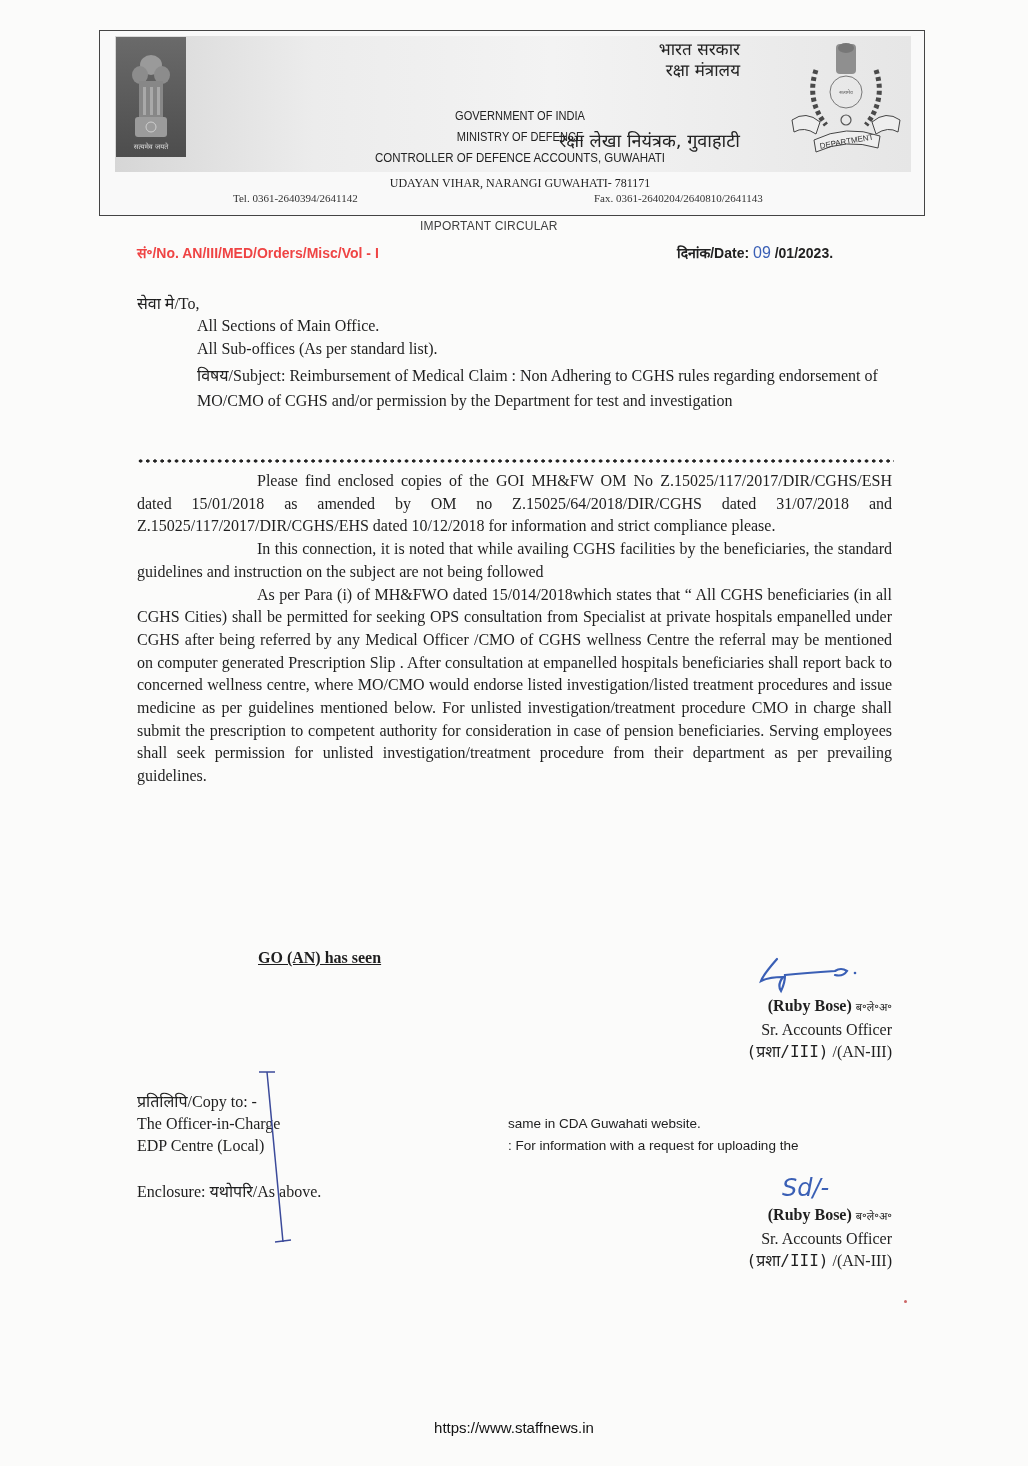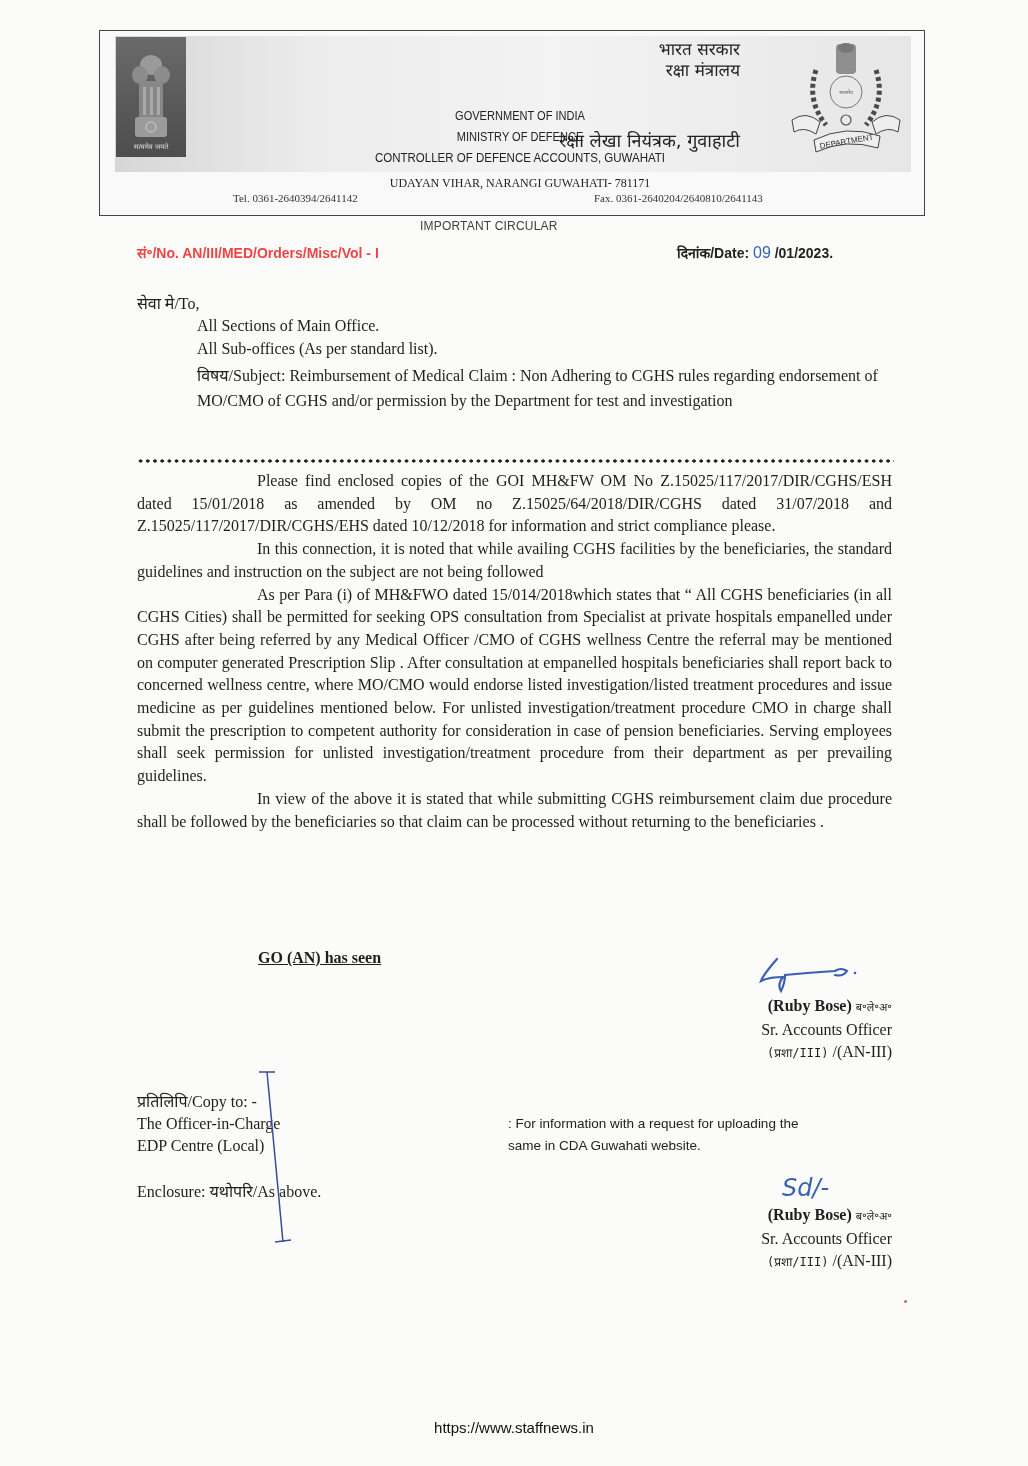--- a/index.html
+++ b/index.html
@@ -85,21 +85,21 @@
   .body-text .indent { text-indent: 120px; }
 
   .go-seen {
     left: 258px; top: 949px; font-size: 16px; font-weight: bold;
     text-decoration: underline;
   }
 
   .sig-block { right: 136px; text-align: right; font-size: 16px; line-height: 22px; }
   .sig-block .name { font-weight: bold; }
   .sig-block .hi { font-family: "DejaVu Sans", sans-serif; font-size: 11px; font-weight: normal; }
-  .sig-block .dept-hi { font-family: "DejaVu Sans Mono", monospace; font-size: 12px; }
+  .sig-block .dept-hi { font-family: "DejaVu Sans Mono", monospace; font-size: 16px; }
 
   .sig1-scribble { left: 755px; top: 955px; width: 110px; height: 40px; }
   .sd-mark { left: 782px; top: 1174px; font-family: "DejaVu Sans", sans-serif; color: #3a5fb5; font-size: 24px; font-style: italic; }
 
   .copy-block { left: 137px; font-size: 16px; line-height: 22px; }
   .copy-note { left: 508px; top: 1113px; font-family: "Liberation Sans", sans-serif; font-size: 13.5px; line-height: 22px; color: #222; }
 
   .strike-line { left: 255px; top: 1068px; width: 40px; height: 180px; }
 
   .footer-url {
@@ -165,43 +165,42 @@
 <div class="abs addr-line" style="top:317px">All Sections of Main Office.</div>
 <div class="abs addr-line" style="top:340px">All Sub-offices (As per standard list).</div>
 <div class="abs subj">विषय/Subject: Reimbursement of Medical Claim : Non Adhering to CGHS rules regarding endorsement of MO/CMO of CGHS and/or permission by the Department for test and investigation</div>
 
 <div class="abs dots"></div>
 
 <div class="abs body-text" style="top:470px">
   <p class="indent">Please find enclosed copies of the GOI MH&amp;FW OM No Z.15025/117/2017/DIR/CGHS/ESH dated 15/01/2018 as amended by OM no Z.15025/64/2018/DIR/CGHS dated 31/07/2018 and Z.15025/117/2017/DIR/CGHS/EHS dated 10/12/2018 for information  and strict compliance please.</p>
   <p class="indent">In this connection, it is noted that while availing CGHS facilities by the beneficiaries, the standard guidelines and instruction on the subject are not being followed</p>
   <p class="indent">As per Para (i) of MH&amp;FWO dated 15/014/2018which states that “ All CGHS beneficiaries (in all CGHS Cities) shall be permitted for seeking OPS consultation from Specialist at private hospitals empanelled under CGHS after being referred by any Medical Officer /CMO of CGHS wellness Centre the referral may be mentioned on computer generated Prescription Slip . After consultation at empanelled hospitals beneficiaries shall report back to concerned wellness centre, where MO/CMO would endorse listed investigation/listed treatment procedures and issue medicine as per guidelines mentioned below. For unlisted investigation/treatment procedure CMO in charge shall submit the prescription to competent authority for consideration in case of pension beneficiaries. Serving employees shall seek permission for unlisted investigation/treatment procedure from their department as per prevailing guidelines.</p>
-  <p class="indent">In view of the above it is stated that while submitting CGHS reimbursement claim due procedure shall be followed by the beneficiaries so that claim can be processed without returning to the beneficiaries .</p>
 </div>
 
 <div class="abs go-seen">GO (AN) has seen</div>
 
 <svg class="abs sig1-scribble" viewBox="0 0 110 40">
   <path d="M22 4 Q8 20 6 26 Q14 22 28 22 Q22 30 26 36 Q30 28 30 20 Q50 18 80 16 Q86 12 92 16 Q88 22 80 20" fill="none" stroke="#3a5fb5" stroke-width="2.2" stroke-linecap="round"></path>
   <circle cx="100" cy="18" r="1.3" fill="#3a5fb5"></circle>
 </svg>
 <div class="abs sig-block" style="top:995px">
   <div><span class="name">(Ruby Bose)</span>&nbsp;<span class="hi">ब॰ले॰अ॰</span></div>
   <div>Sr. Accounts Officer</div>
   <div><span class="dept-hi">(प्रशा/III)</span><span> /(AN-III)</span></div>
 </div>
 
 <div class="abs copy-block" style="top:1091px">
   <div>प्रतिलिपि/Copy to: -</div>
   <div>The Officer-in-Charge</div>
   <div>EDP Centre (Local)</div>
 </div>
 <div class="abs copy-note">
+  <div>same in CDA Guwahati website.</div>
   <div>: For information with a request for uploading the</div>
-  <div>same in CDA Guwahati website.</div>
 </div>
 <div class="abs copy-block" style="top:1181px">Enclosure: यथोपरि/As above.</div>
 
 <svg class="abs strike-line" viewBox="0 0 40 180">
   <line x1="4" y1="4" x2="20" y2="4" stroke="#3b4a9a" stroke-width="1.5"></line>
   <line x1="12" y1="4" x2="28" y2="174" stroke="#3b4a9a" stroke-width="1.5"></line>
   <line x1="20" y1="174" x2="36" y2="172" stroke="#3b4a9a" stroke-width="1.5"></line>
 </svg>
 
 <div class="abs sd-mark">Sd/-</div>

